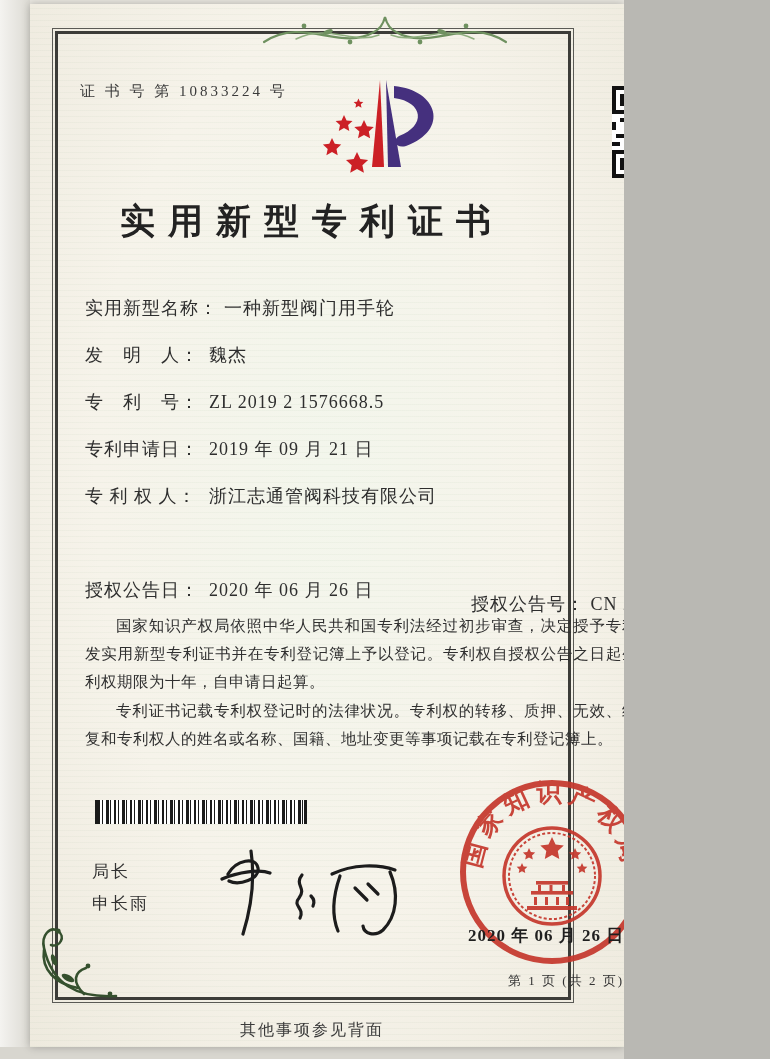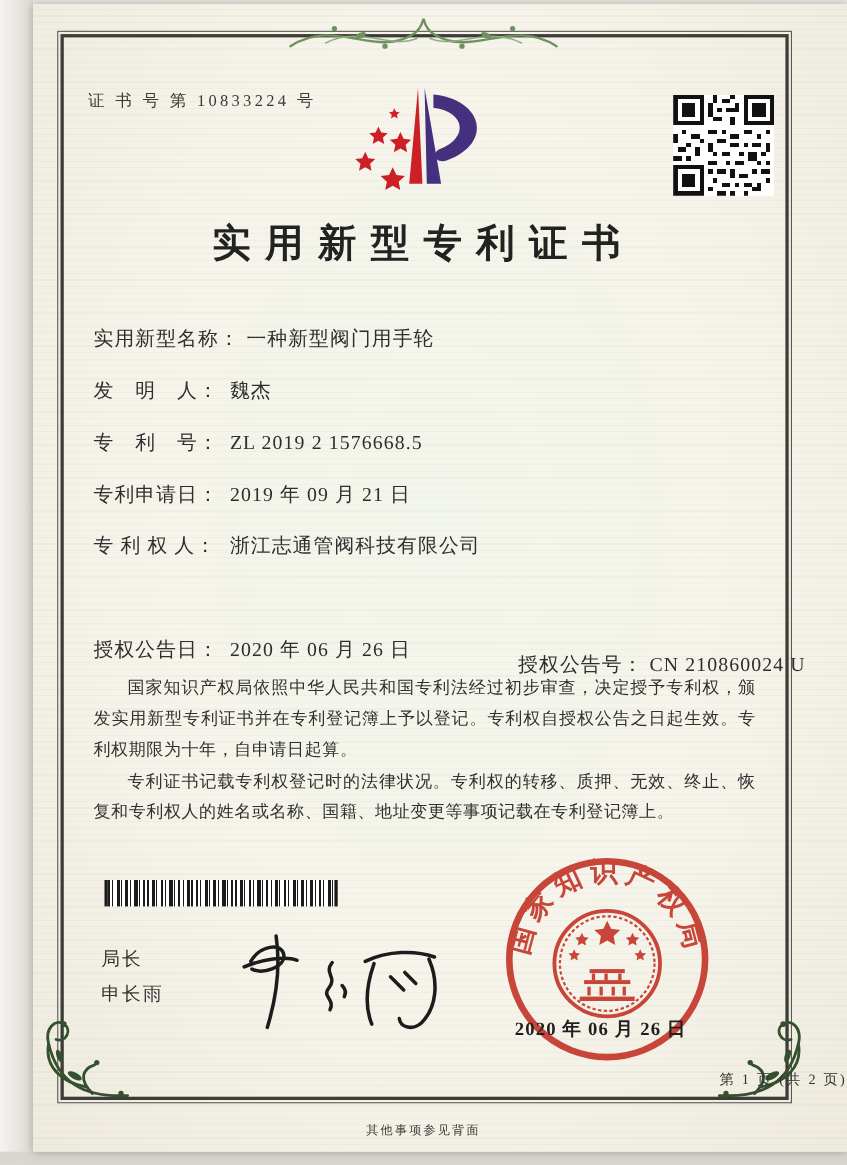--- a/index.html
+++ b/index.html
@@ -1,17 +1,17 @@
 <!DOCTYPE html>
 <html><head>
 <meta charset="utf-8">
 <style>
   html,body{margin:0;padding:0;}
   body{background:#b9b8b3;font-family:"Liberation Serif","DejaVu Serif",serif;}
-  .photo{position:relative;width:770px;height:1059px;background:#e9e7e0;overflow:hidden;}
+  .photo{position:relative;width:624px;height:1059px;background:#e9e7e0;overflow:hidden;}
   .photo-edge-left{position:absolute;left:0;top:0;bottom:0;width:30px;
      background:linear-gradient(90deg,#f4f3f0,#dcdad3);}
   .photo-edge-bottom{position:absolute;left:0;right:0;bottom:0;height:12px;background:#d8d6cf;}
   .paper{position:absolute;left:30px;top:4px;right:0;bottom:12px;
      background:
        repeating-linear-gradient(0deg, rgba(120,160,120,.055) 0 1px, rgba(0,0,0,0) 1px 6px),
        radial-gradient(ellipse at 50% 45%, #f3f6ec 0%, #f6f3ea 55%, #eeeade 100%);
      box-shadow:0 0 8px rgba(0,0,0,.25);}
   
   .frame{position:absolute;left:52px;top:28px;right:50px;bottom:56px;border:1px solid #5a5a55;}
@@ -29,21 +29,21 @@
   .body-text p{margin:0;text-indent:2em;}
   .barcode{left:95px;top:800px;width:206px;height:24px;
      background:repeating-linear-gradient(90deg,
        #1a1a1a 0 2px,#fff 2px 4px,#1a1a1a 4px 5px,#fff 5px 8px,
        #1a1a1a 8px 11px,#fff 11px 12px,#1a1a1a 12px 13px,#fff 13px 16px);
      border-left:3px solid #1a1a1a;border-right:3px solid #1a1a1a;}
   .signer{left:92px;top:856px;font-size:17px;color:#333;letter-spacing:2px;line-height:1.9;}
   .seal-date{left:468px;top:924px;font-size:17px;font-weight:bold;color:#1f1f1f;
      letter-spacing:1px;white-space:nowrap;}
   .page-ind{left:0;right:0;top:972px;text-align:right;font-size:13px;letter-spacing:2px;color:#333;}
-  .back-note{left:0;right:0;top:1020px;text-align:center;font-size:11px;letter-spacing:2px;color:#3a3a3a;}
+  .back-note{left:0;right:0;top:1020px;text-align:center;font-size:16px;letter-spacing:2px;color:#3a3a3a;}
   svg{display:block;}
 </style>
 </head>
 <body>
 
 <div class="photo">
   <div class="photo-edge-left"></div>
   <div class="photo-edge-bottom"></div>
   <div class="paper"></div>
 

